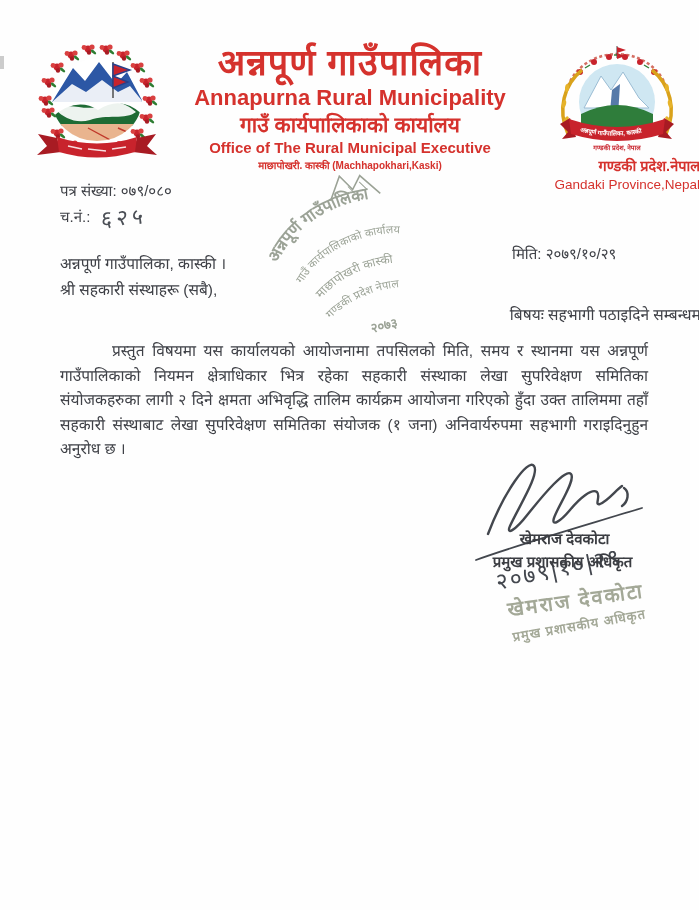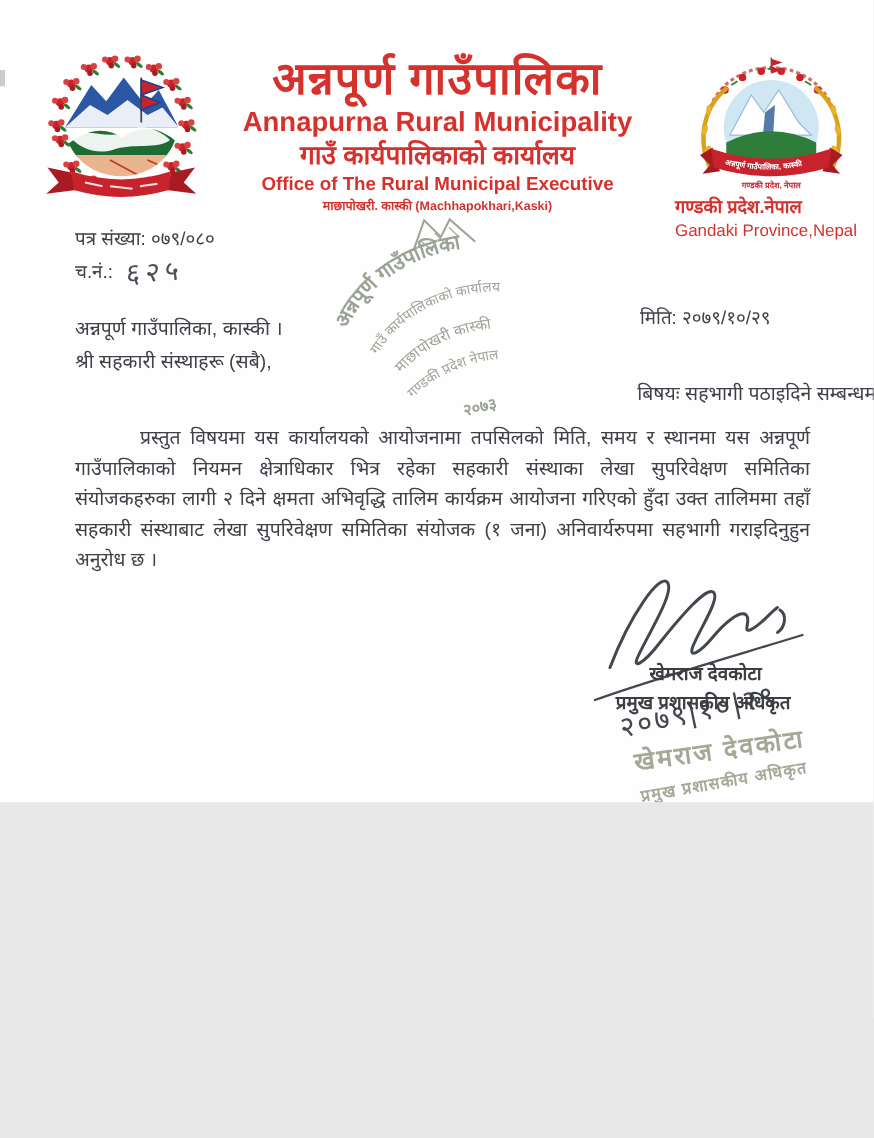--- a/index.html
+++ b/index.html
@@ -1,31 +1,31 @@
 <!DOCTYPE html>
 <html><head>
 <meta charset="utf-8">
 <style>
   html,body{margin:0;padding:0;background:#e8e8e8;}
   .page{
-    position:relative;width:699px;height:642px;margin:0 auto;
+    position:relative;width:699px;height:910px;margin:0 auto;
     background:#fefefe;overflow:hidden;
     font-family:"Liberation Sans","DejaVu Sans",sans-serif;
     color:#3f4147;
   }
   .abs{position:absolute;}
   .red{color:#d5322d;}
   
   .head-block{left:150px;top:42px;width:400px;text-align:center;}
   .title-np{font-size:36px;font-weight:bold;letter-spacing:1px;line-height:42px;}
   .title-en{font-size:22px;font-weight:bold;line-height:27px;}
   .office-np{font-size:21px;font-weight:bold;line-height:28px;}
   .office-en{font-size:15px;font-weight:bold;line-height:18px;}
   .addr-line{font-size:10px;font-weight:bold;line-height:17px;}
-  .prov-block{left:540px;top:157px;width:160px;text-align:left;}
+  .prov-block{left:540px;top:157px;width:160px;text-align:right;}
   .prov-np{font-size:14.5px;font-weight:bold;line-height:19px;}
   .prov-en{font-size:13.5px;line-height:18px;}
   
   .meta-letter{left:60px;top:180px;font-size:15px;text-align:center;}
   .meta-dispatch{left:60px;top:201px;font-size:15px;}
   .hand-number{
     display:inline-block;font-size:22px;letter-spacing:4px;color:#4a4e55;
     transform:rotate(-4deg) skewX(-8deg);margin-left:6px;vertical-align:-3px;
   }
   .meta-date{left:512px;top:224px;font-size:15px;margin-top:19px;}

